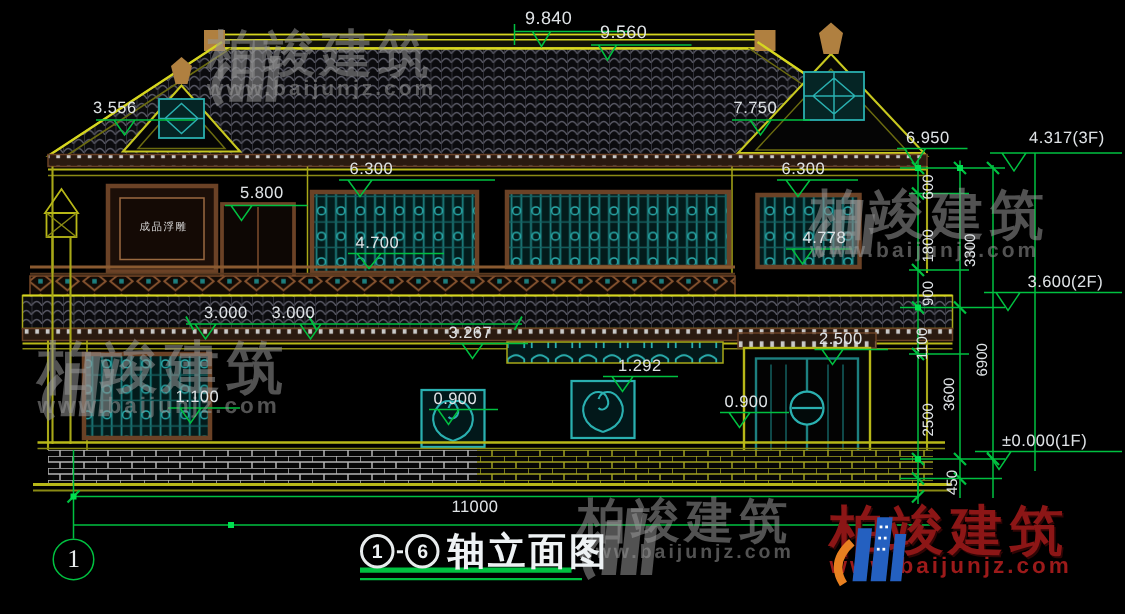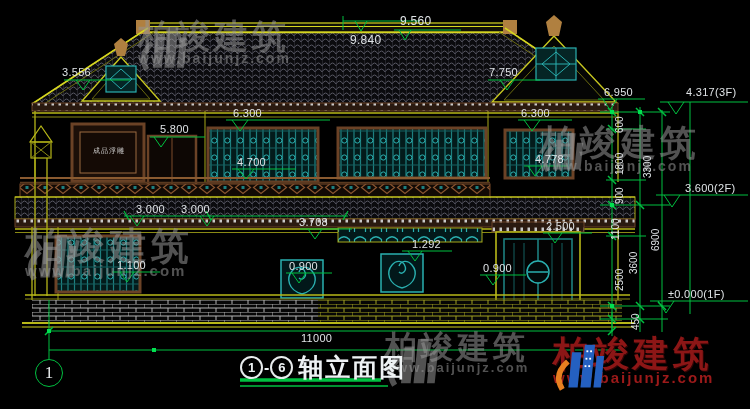--- a/index.html
+++ b/index.html
@@ -308,35 +308,35 @@
         <rect x="34" y="28" width="2" height="2"></rect>
           <rect x="38" y="28" width="2" height="2"></rect>
       </g>
     </svg>
     <div class="txt">
       <div class="brand" style="font-size:36px;">柏竣建筑</div>
       <div class="url" style="font-size:15px;">www.baijunjz.com</div>
     </div>
   </div>
 
-  <div class="dim big" style="left:350px;top:5px;margin-top:28px;">9.840</div>
+  <div class="dim big" style="left:350px;top:5px;">9.840</div>
   <div class="dim big" style="left:400px;top:14px;">9.560</div>
   <div class="dim" style="left:62px;top:66px;">3.556</div>
   <div class="dim" style="left:489px;top:66px;">7.750</div>
   <div class="dim" style="left:604px;top:86px;">6.950</div>
   <div class="dim" style="left:686px;top:86px;">4.317(3F)</div>
   <div class="dim" style="left:233px;top:107px;">6.300</div>
   <div class="dim" style="left:521px;top:107px;">6.300</div>
   <div class="dim" style="left:160px;top:123px;">5.800</div>
   <div class="dim" style="left:237px;top:156px;">4.700</div>
   <div class="dim" style="left:535px;top:153px;">4.778</div>
   <div class="dim" style="left:685px;top:182px;">3.600(2F)</div>
   <div class="dim" style="left:136px;top:203px;">3.000</div>
   <div class="dim" style="left:181px;top:203px;">3.000</div>
-  <div class="dim" style="left:299px;top:216px;">3.708</div>
+  <div class="dim" style="left:299px;top:216px;">3.267</div>
   <div class="dim" style="left:412px;top:238px;">1.292</div>
   <div class="dim" style="left:546px;top:220px;">2.500</div>
   <div class="dim" style="left:117px;top:259px;">1.100</div>
   <div class="dim" style="left:289px;top:260px;">0.900</div>
   <div class="dim" style="left:483px;top:262px;">0.900</div>
   <div class="dim" style="left:668px;top:288px;">±0.000(1F)</div>
   <div class="dim" style="left:301px;top:332px;">11000</div>
 
   <div class="vdim" style="left:614px;top:133px;">600</div>
   <div class="vdim" style="left:614px;top:175px;">1800</div>

